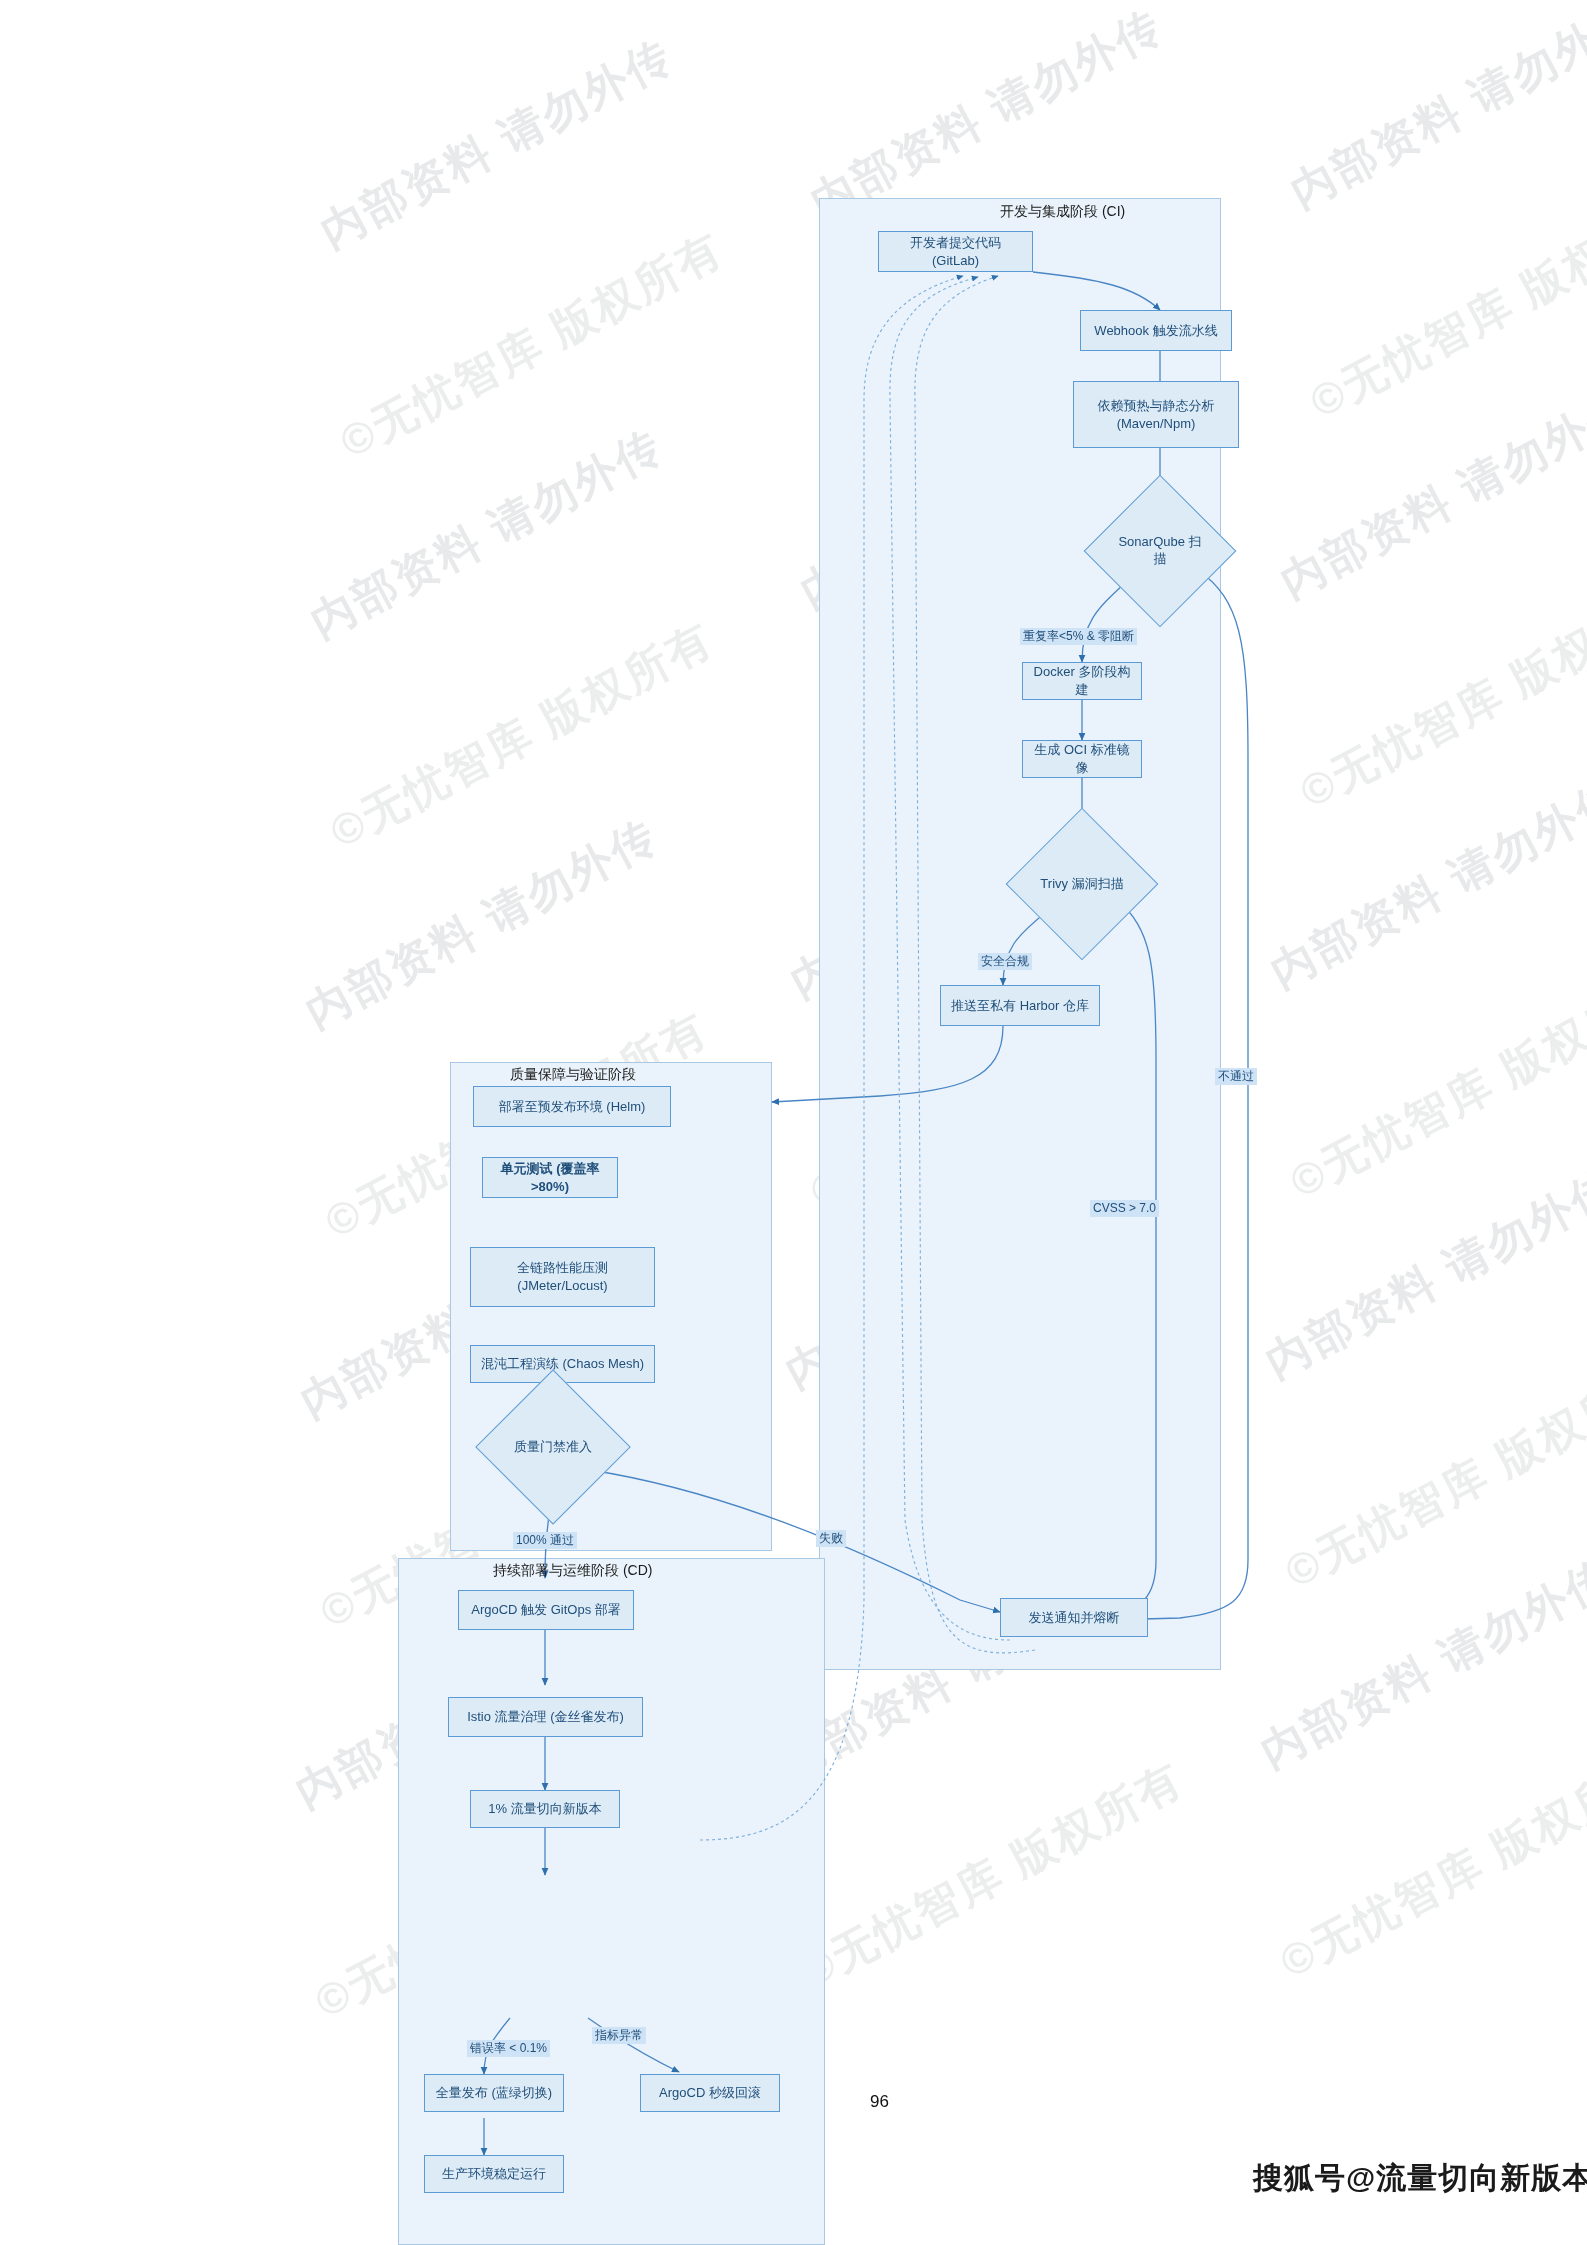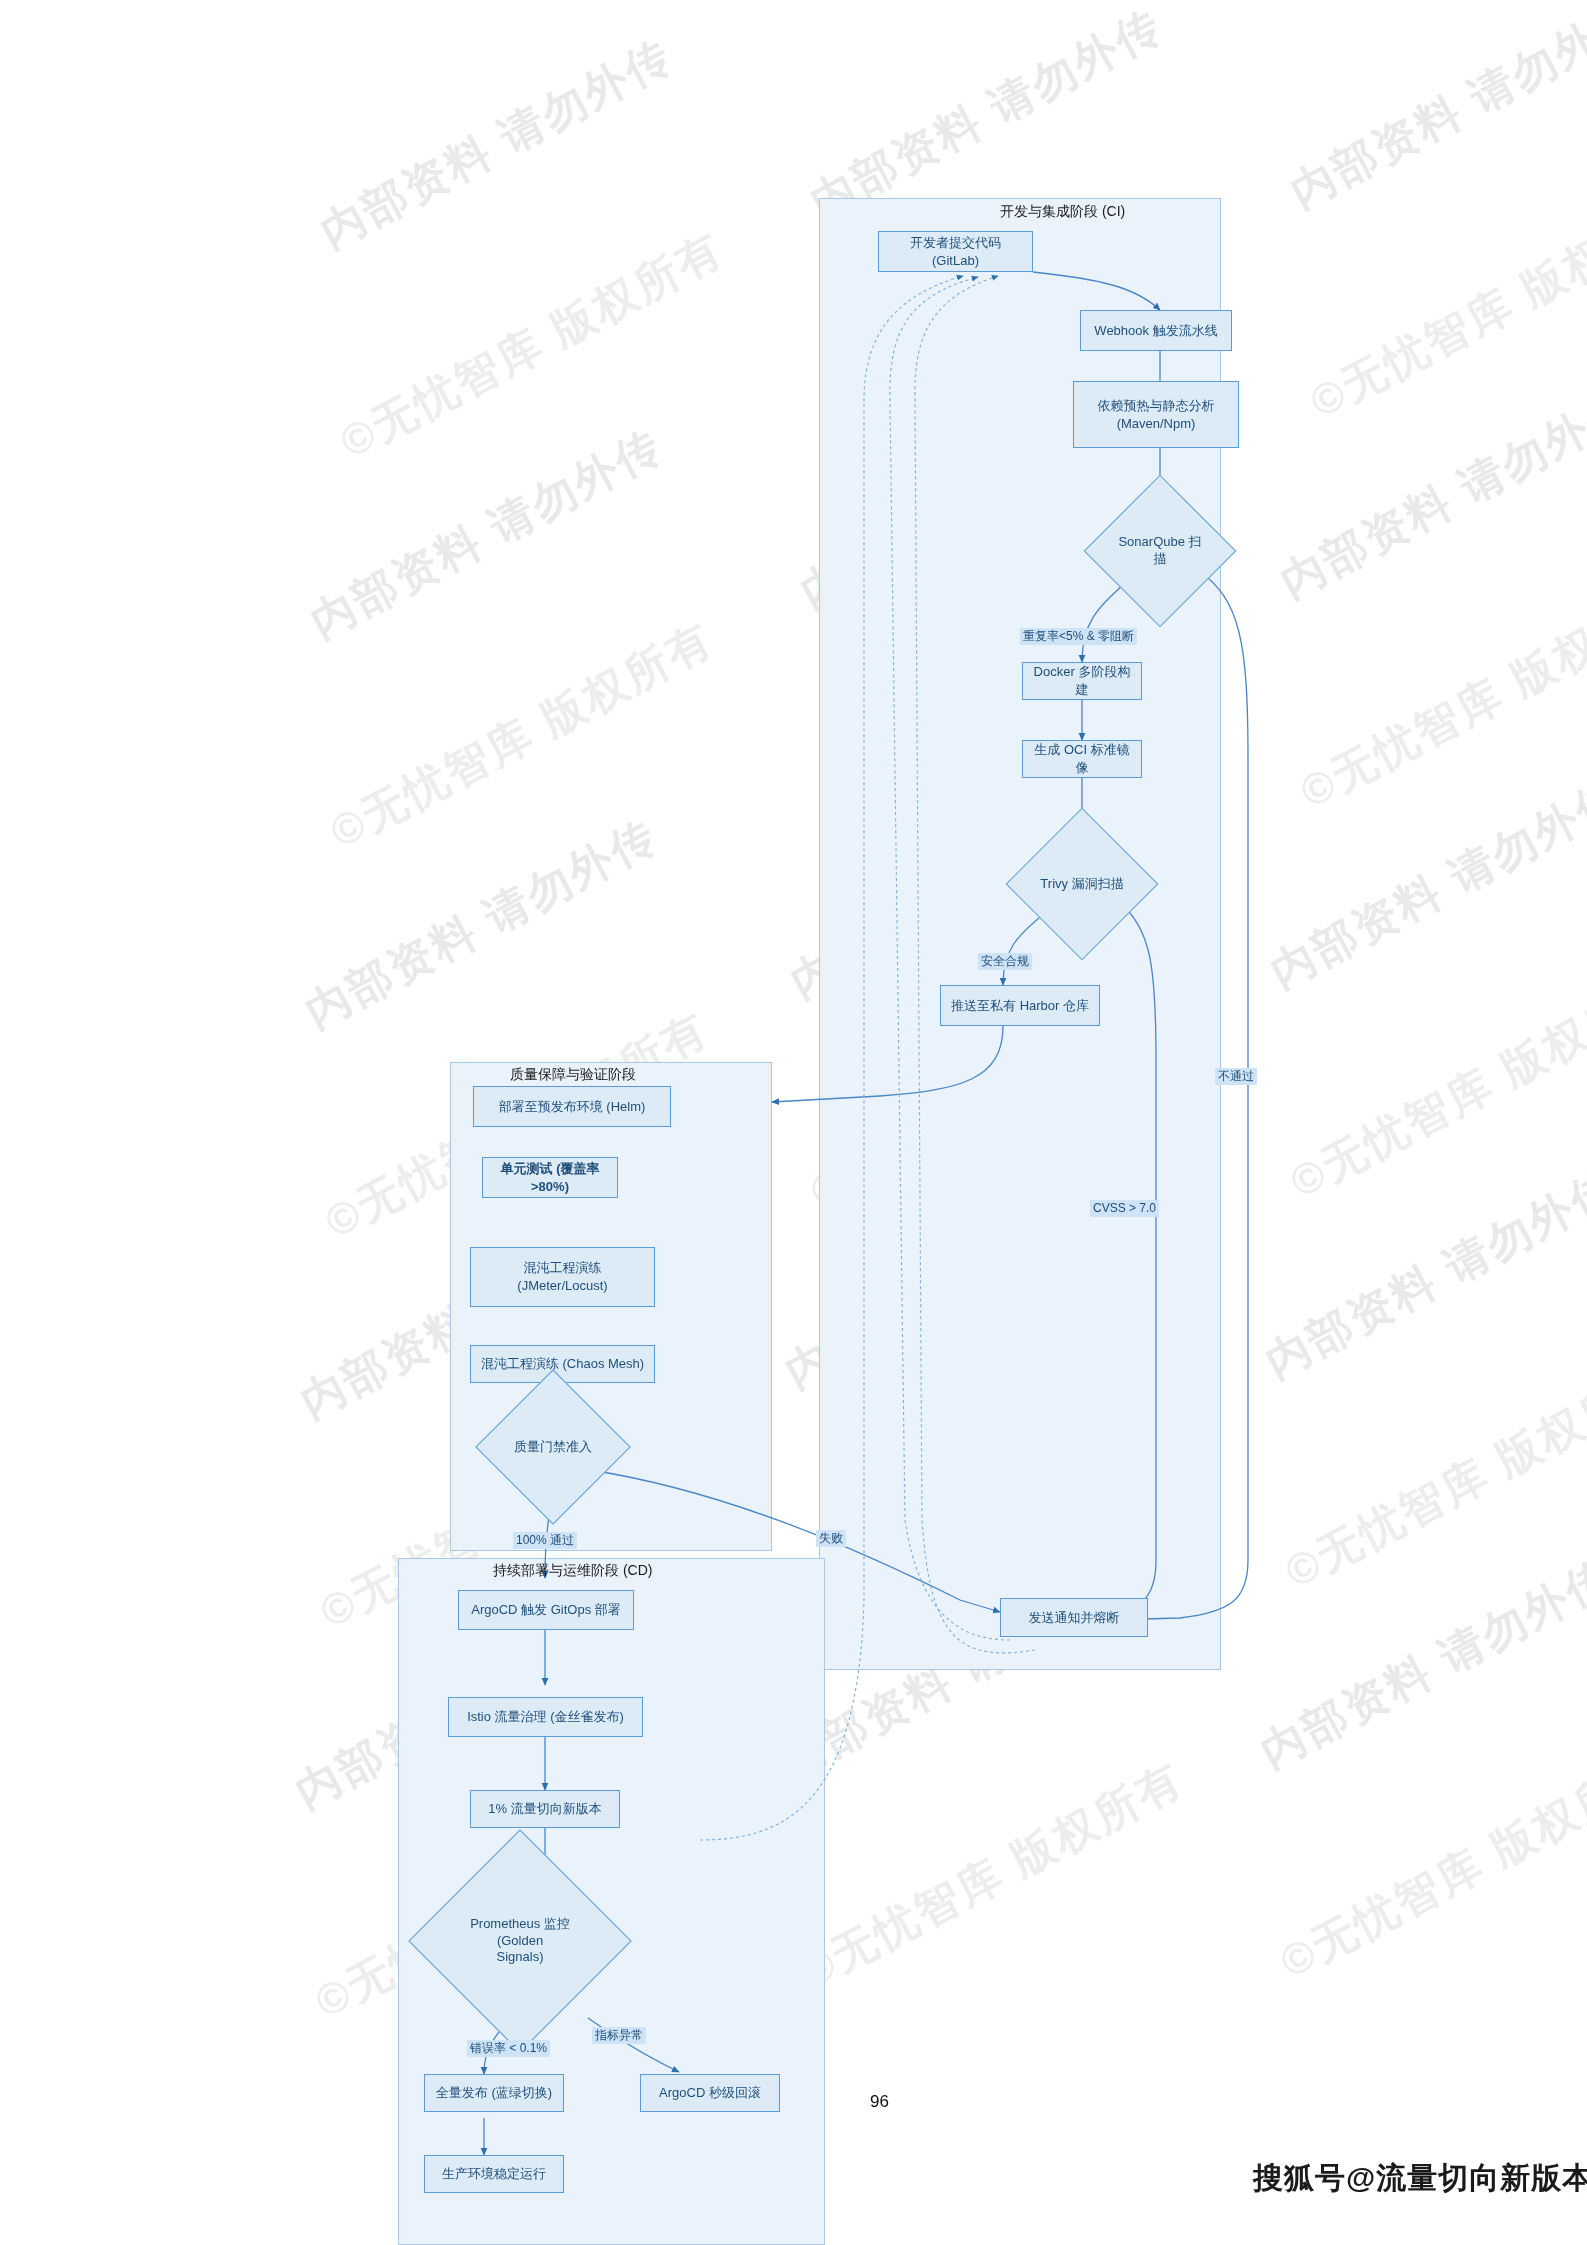--- a/index.html
+++ b/index.html
@@ -178,47 +178,40 @@
 
     <div class="node" style="left:940px;top:985px;width:160px;height:41px;">推送至私有 Harbor 仓库</div>
 
     <div class="node" style="left:1000px;top:1598px;width:148px;height:39px;">发送通知并熔断</div>
 
     <div class="node" style="left:473px;top:1086px;width:198px;height:41px;">部署至预发布环境 (Helm)</div>
 
     <div class="node" style="left:482px;top:1157px;width:136px;height:41px;font-weight:bold;">单元测试 (覆盖率&gt;80%)</div>
 
     <div class="node" style="left:470px;top:1247px;width:185px;height:60px;flex-direction:column;">
-      <span>混沌工程演练</span>
+      <span>全链路性能压测</span>
       <span>(JMeter/Locust)</span>
     </div>
 
     <div class="node" style="left:470px;top:1345px;width:185px;height:38px;">混沌工程演练 (Chaos Mesh)</div>
 
     <div class="diamond" style="left:498px;top:1392px;width:110px;height:110px;">
       <div class="dshape"></div>
       <div class="dlabel">质量门禁准入</div>
     </div>
 
     <div class="elabel" style="left:513px;top:1532px;">100% 通过</div>
     <div class="elabel" style="left:816px;top:1530px;">失败</div>
 
     <div class="node" style="left:458px;top:1590px;width:176px;height:40px;">ArgoCD 触发 GitOps 部署</div>
 
     <div class="node" style="left:448px;top:1697px;width:195px;height:40px;">Istio 流量治理 (金丝雀发布)</div>
 
     <div class="node" style="left:470px;top:1790px;width:150px;height:38px;">1% 流量切向新版本</div>
 
-    <div class="diamond" style="left:441px;top:1862px;width:158px;height:158px;">
-      <div class="dshape"></div>
-      <div class="dlabel" style="flex-direction:column;">
-        <span>Prometheus 监控 (Golden</span>
-        <span>Signals)</span>
-      </div>
-    </div>
 
     <div class="elabel" style="left:467px;top:2040px;">错误率 &lt; 0.1%</div>
     <div class="elabel" style="left:592px;top:2027px;">指标异常</div>
 
     <div class="node" style="left:424px;top:2074px;width:140px;height:38px;">全量发布 (蓝绿切换)</div>
 
     <div class="node" style="left:424px;top:2155px;width:140px;height:38px;">生产环境稳定运行</div>
 
     <div class="node" style="left:640px;top:2074px;width:140px;height:38px;">ArgoCD 秒级回滚</div>
   </div>

